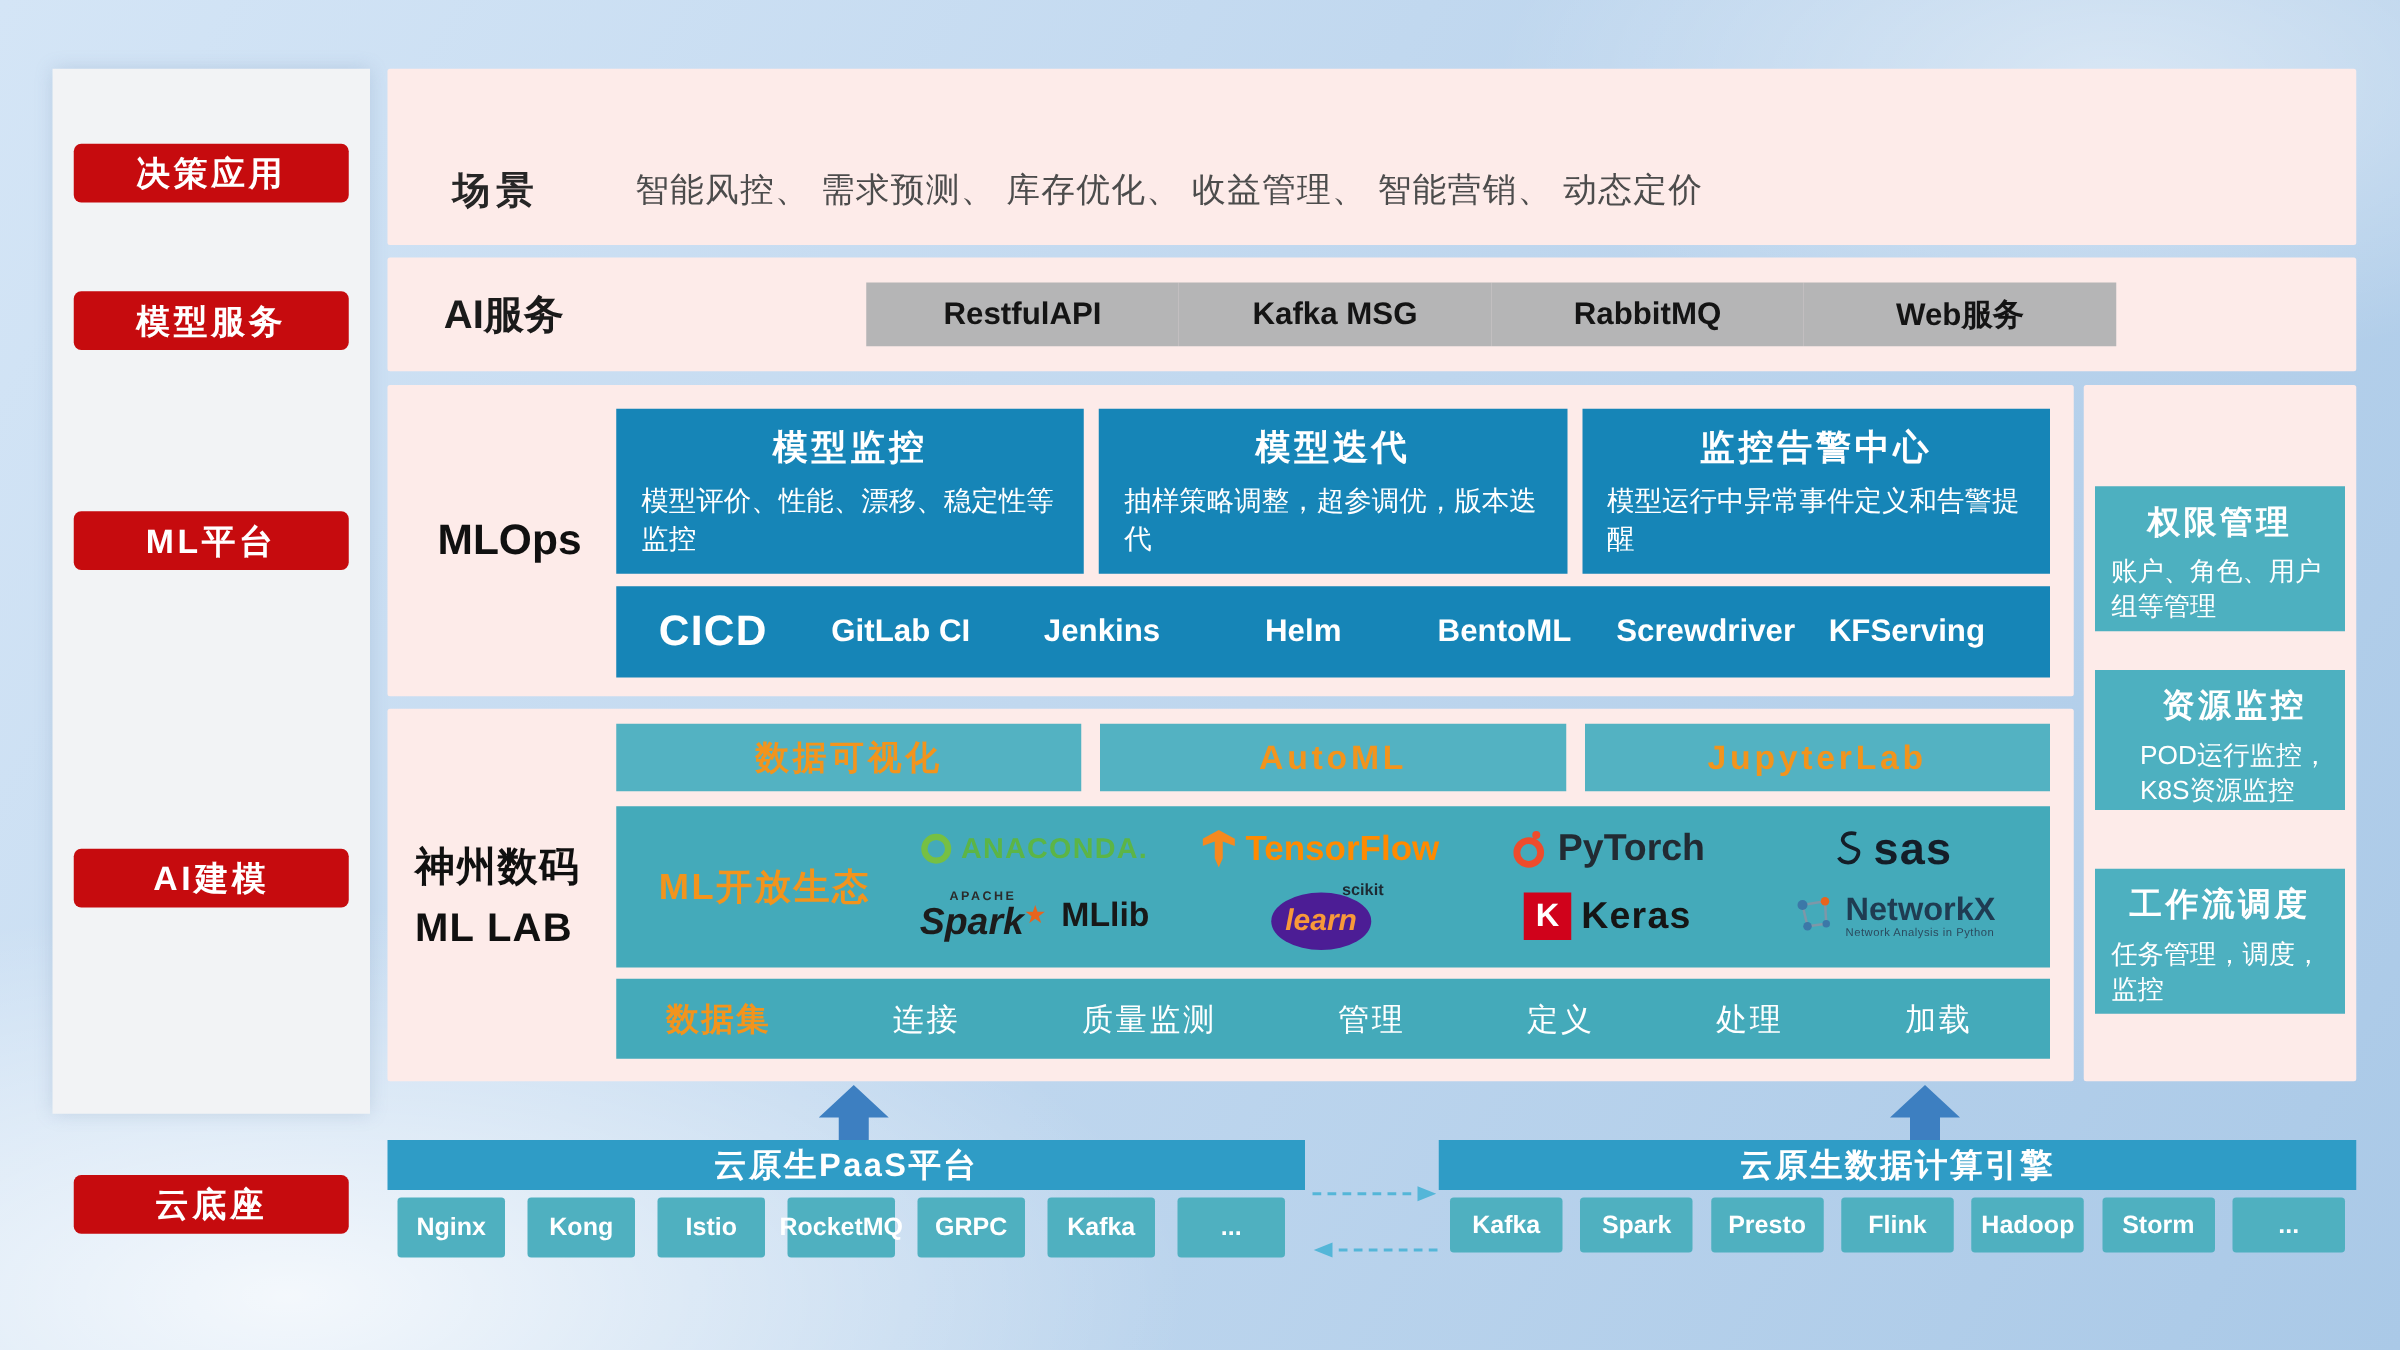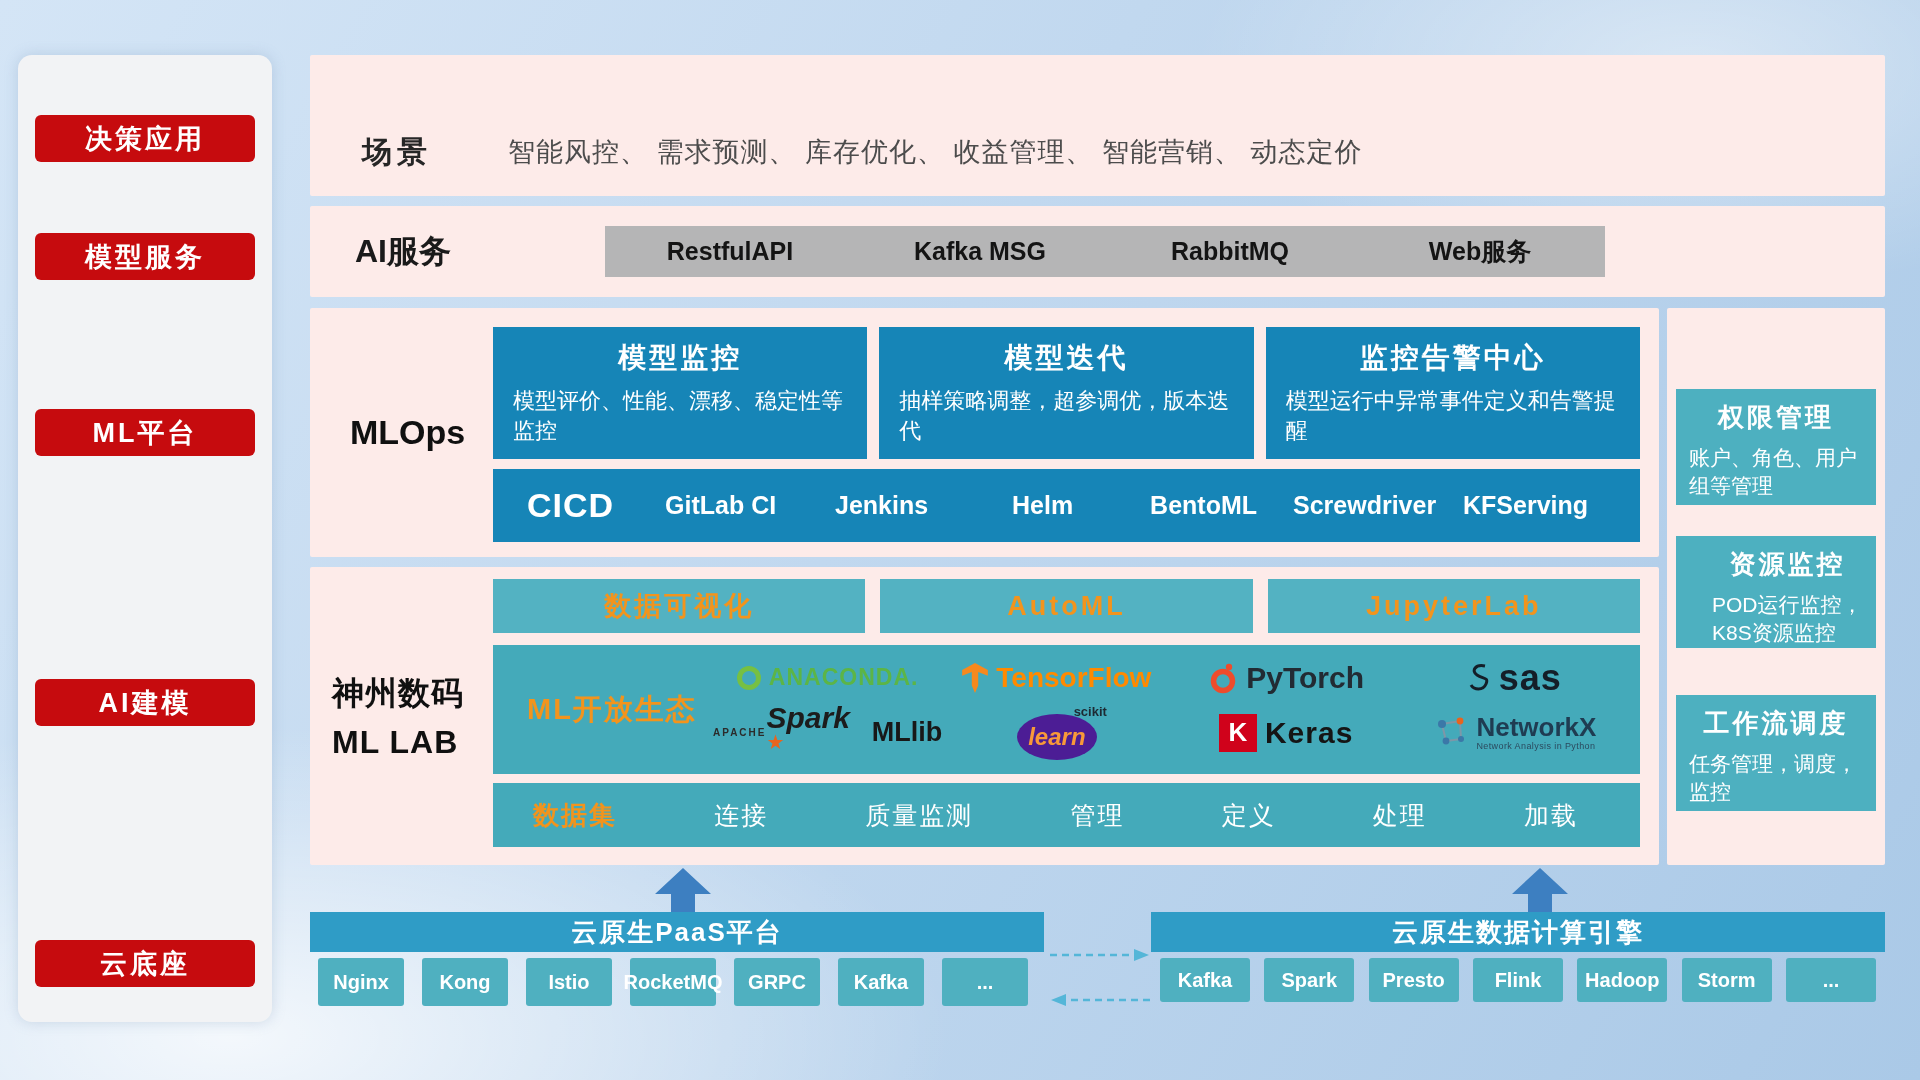--- a/index.html
+++ b/index.html
@@ -8,37 +8,37 @@
   .canvas {
     position:relative; width:1920px; height:1080px; overflow:hidden;
     background:
       radial-gradient(1200px 520px at 12% 96%, rgba(255,255,255,.80), rgba(255,255,255,0) 60%),
       radial-gradient(900px 420px at 88% 6%, rgba(255,255,255,.45), rgba(255,255,255,0) 55%),
       linear-gradient(120deg, #d4e5f6 0%, #c1d8ef 45%, #aac9e7 100%);
   }
   .abs { position:absolute; }
 
   
-  .left-rail { left:18px; top:55px; width:254px; height:967px; background:#f2f3f5; border-radius:14px; box-shadow:0 0 14px rgba(110,140,175,.28); }
+  .left-rail { left:42px; top:55px; width:254px; height:836px; background:#f2f3f5; border-radius:0; box-shadow:0 0 14px rgba(110,140,175,.28); }
   .rail-btn { position:absolute; left:17px; width:220px; height:47px; background:#c60b0e; border-radius:6px;
               color:#fff; font-size:27px; font-weight:bold; letter-spacing:3px;
               display:flex; align-items:center; justify-content:center; }
   .rb0{top:60px;} .rb1{top:178px;} .rb2{top:354px;} .rb3{top:624px;} .rb4{top:885px;}
 
   
   .panel { position:absolute; background:#fdebe9; border-radius:2px; }
   .panel-apps { left:310px; top:55px; width:1575px; height:141px; }
   .info-row { position:absolute; left:52px; right:30px; height:50px; display:flex; align-items:center; }
   .ir0{top:18px;} .ir1{top:72px;}
   .info-label { width:146px; font-size:30px; font-weight:bold; color:#262626; letter-spacing:5px; }
   .info-text { font-size:27px; color:#4c4c4c; letter-spacing:1px; }
 
   .panel-services { left:310px; top:206px; width:1575px; height:91px; }
   .svc-label { position:absolute; left:45px; top:0; height:91px; display:flex; align-items:center; font-size:32px; font-weight:bold; color:#1a1a1a; }
-  .svc-btns { position:absolute; left:183px; top:20px; width:1200px; display:flex; justify-content:center;padding-left:24px; }
+  .svc-btns { position:absolute; left:183px; top:20px; width:1200px; display:flex; justify-content:flex-end;padding-left:24px; }
   .gray-btn { width:250px; height:51px; background:#b5b5b6; color:#141414; font-weight:bold; font-size:25px;
               display:flex; align-items:center; justify-content:center; }
 
   .panel-mlops { left:310px; top:308px; width:1349px; height:249px; }
   .mlops-label { position:absolute; left:40px; top:0; height:249px; display:flex; align-items:center; font-size:34px; font-weight:bold; color:#101010; }
   .mlops-cards { position:absolute; left:183px; top:19px; width:1147px; height:132px; display:flex; gap:12px; }
   .mlops-card { flex:1; background:#1685b7; color:#fff; padding:12px 20px 8px; }
   .card-title { text-align:center; font-size:28px; font-weight:bold; letter-spacing:3px; }
   .card-desc { margin-top:9px; font-size:22px; line-height:1.35; }
   .cicd-bar { position:absolute; left:183px; top:161px; width:1147px; height:73px; background:#1685b7;
@@ -63,21 +63,21 @@
              display:flex; align-items:center; padding:0 10px 0 34px; }
   .eco-label { width:186px; color:#f2941d; font-size:29px; font-weight:bold; letter-spacing:2px; }
   .logo-grid { flex:1; display:grid; grid-template-columns:repeat(4,1fr); row-gap:4px; align-items:center; justify-items:center; }
   .logo { display:flex; align-items:center; gap:8px; }
 
   .ana-ring { width:24px; height:24px; border:5px solid #76c043; border-radius:50%; display:inline-block; }
   .ana-text { color:#5cb546; font-size:23px; font-weight:bold; letter-spacing:1px; }
   .tf-text { font-size:28px; font-weight:bold; color:#ff8a00; }
   .pt-text { font-size:30px; font-weight:bold; color:#222b33; }
   .sas-text { font-size:36px; font-weight:bold; color:#141e28; letter-spacing:1px; }
-  .spark-stack { display:flex; flex-direction:row; align-items:center; line-height:1; }
+  .spark-stack { display:flex; flex-direction:column; align-items:center; line-height:1; }
   .spark-apache { font-size:10px; letter-spacing:2px; color:#2b2b2b; font-weight:bold; }
   .spark-word { font-size:30px; font-weight:bold; font-style:italic; color:#1c1c1c; }
   .spark-star { color:#e8641e; font-style:normal; font-size:20px; display:inline-block; transform:translateY(-9px); }
   .mllib-text { font-size:27px; font-weight:bold; color:#181818; margin-left:4px; }
   .sk-wrap { position:relative; width:116px; height:58px; }
   .sk-top { position:absolute; right:8px; top:0; font-size:13px; color:#1d2a33; font-weight:bold; }
   .sk-circle { position:absolute; left:18px; top:10px; width:80px; height:46px; background:#4c1d95; border-radius:50%;
                display:flex; align-items:center; justify-content:center; }
   .sk-learn { font-style:italic; font-weight:bold; color:#f89939; font-size:24px; }
   .keras-k { width:38px; height:38px; background:#d0021b; color:#fff; display:flex; align-items:center; justify-content:center; font-size:26px; font-weight:bold; }

